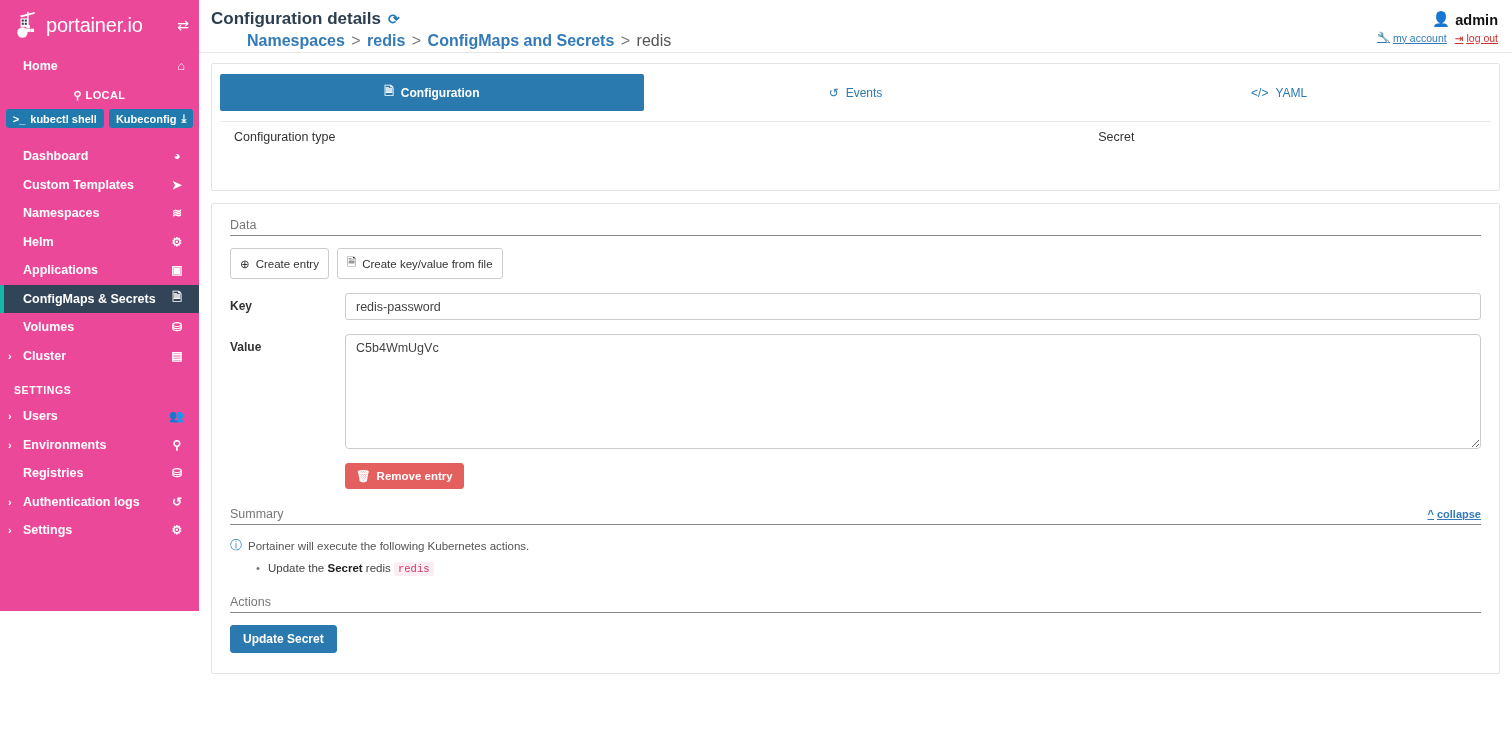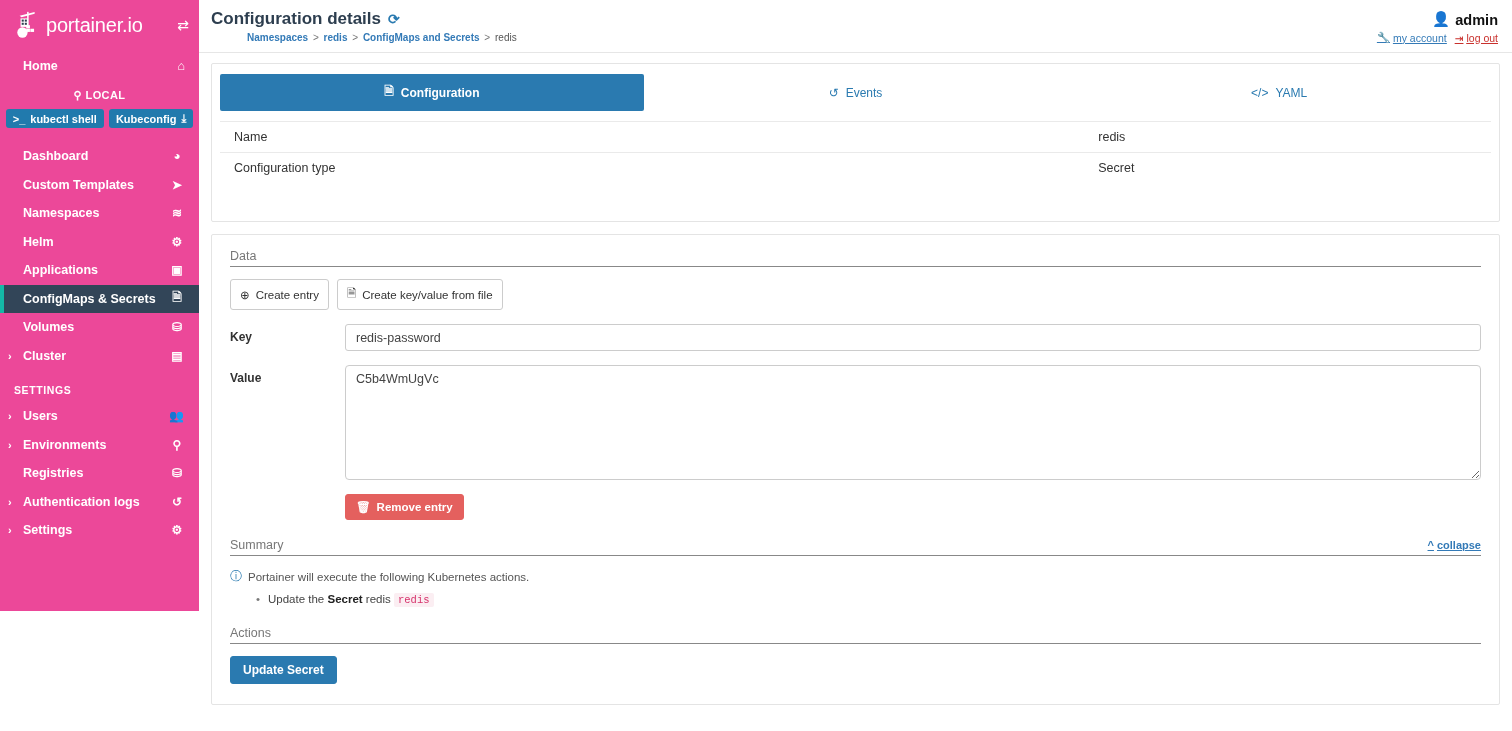--- a/index.html
+++ b/index.html
@@ -89,21 +89,21 @@
     display: flex; align-items: flex-start;
     justify-content: space-between;
     padding: 9px 14px 0 12px; background: #fff;
   }
   .page-title {
     font-size: 17px; font-weight: bold; color: #2d3e4f;
     display: flex; align-items: center; gap: 7px;
   }
   .refresh-icon { color: #2a7ab0; font-size: 14px; }
   .breadcrumb {
-    font-size: 10px; color: #337ab7; margin-top: 3px;
+    font-size: 16px; color: #337ab7; margin-top: 3px;
     font-weight: bold;
     padding-left: 36px;
   }
   .breadcrumb .bc-link { color: #337ab7; text-decoration: none; }
   .breadcrumb .bc-sep { color: #777; font-weight: normal; margin: 0 2px; }
   .breadcrumb .bc-current { color: #555; font-weight: normal; }
 
   .userbox { text-align: right; padding-top: 2px; }
   .user-name {
     font-size: 14.5px; font-weight: bold; color: #111;
@@ -392,24 +392,20 @@
           </div>
           <div class="tab">
             <span>&lt;/&gt;</span>
             <span>YAML</span>
           </div>
         </div>
 
         <table class="kv-table">
           <tbody>
             <tr>
-              <td class="k">Name</td>
-              <td class="v">redis</td>
-            </tr>
-            <tr>
               <td class="k">Configuration type</td>
               <td class="v">Secret</td>
             </tr>
           </tbody>
         </table>
         <div class="kv-spacer"></div>
       </section>
 
       <section class="panel panel2">
 

